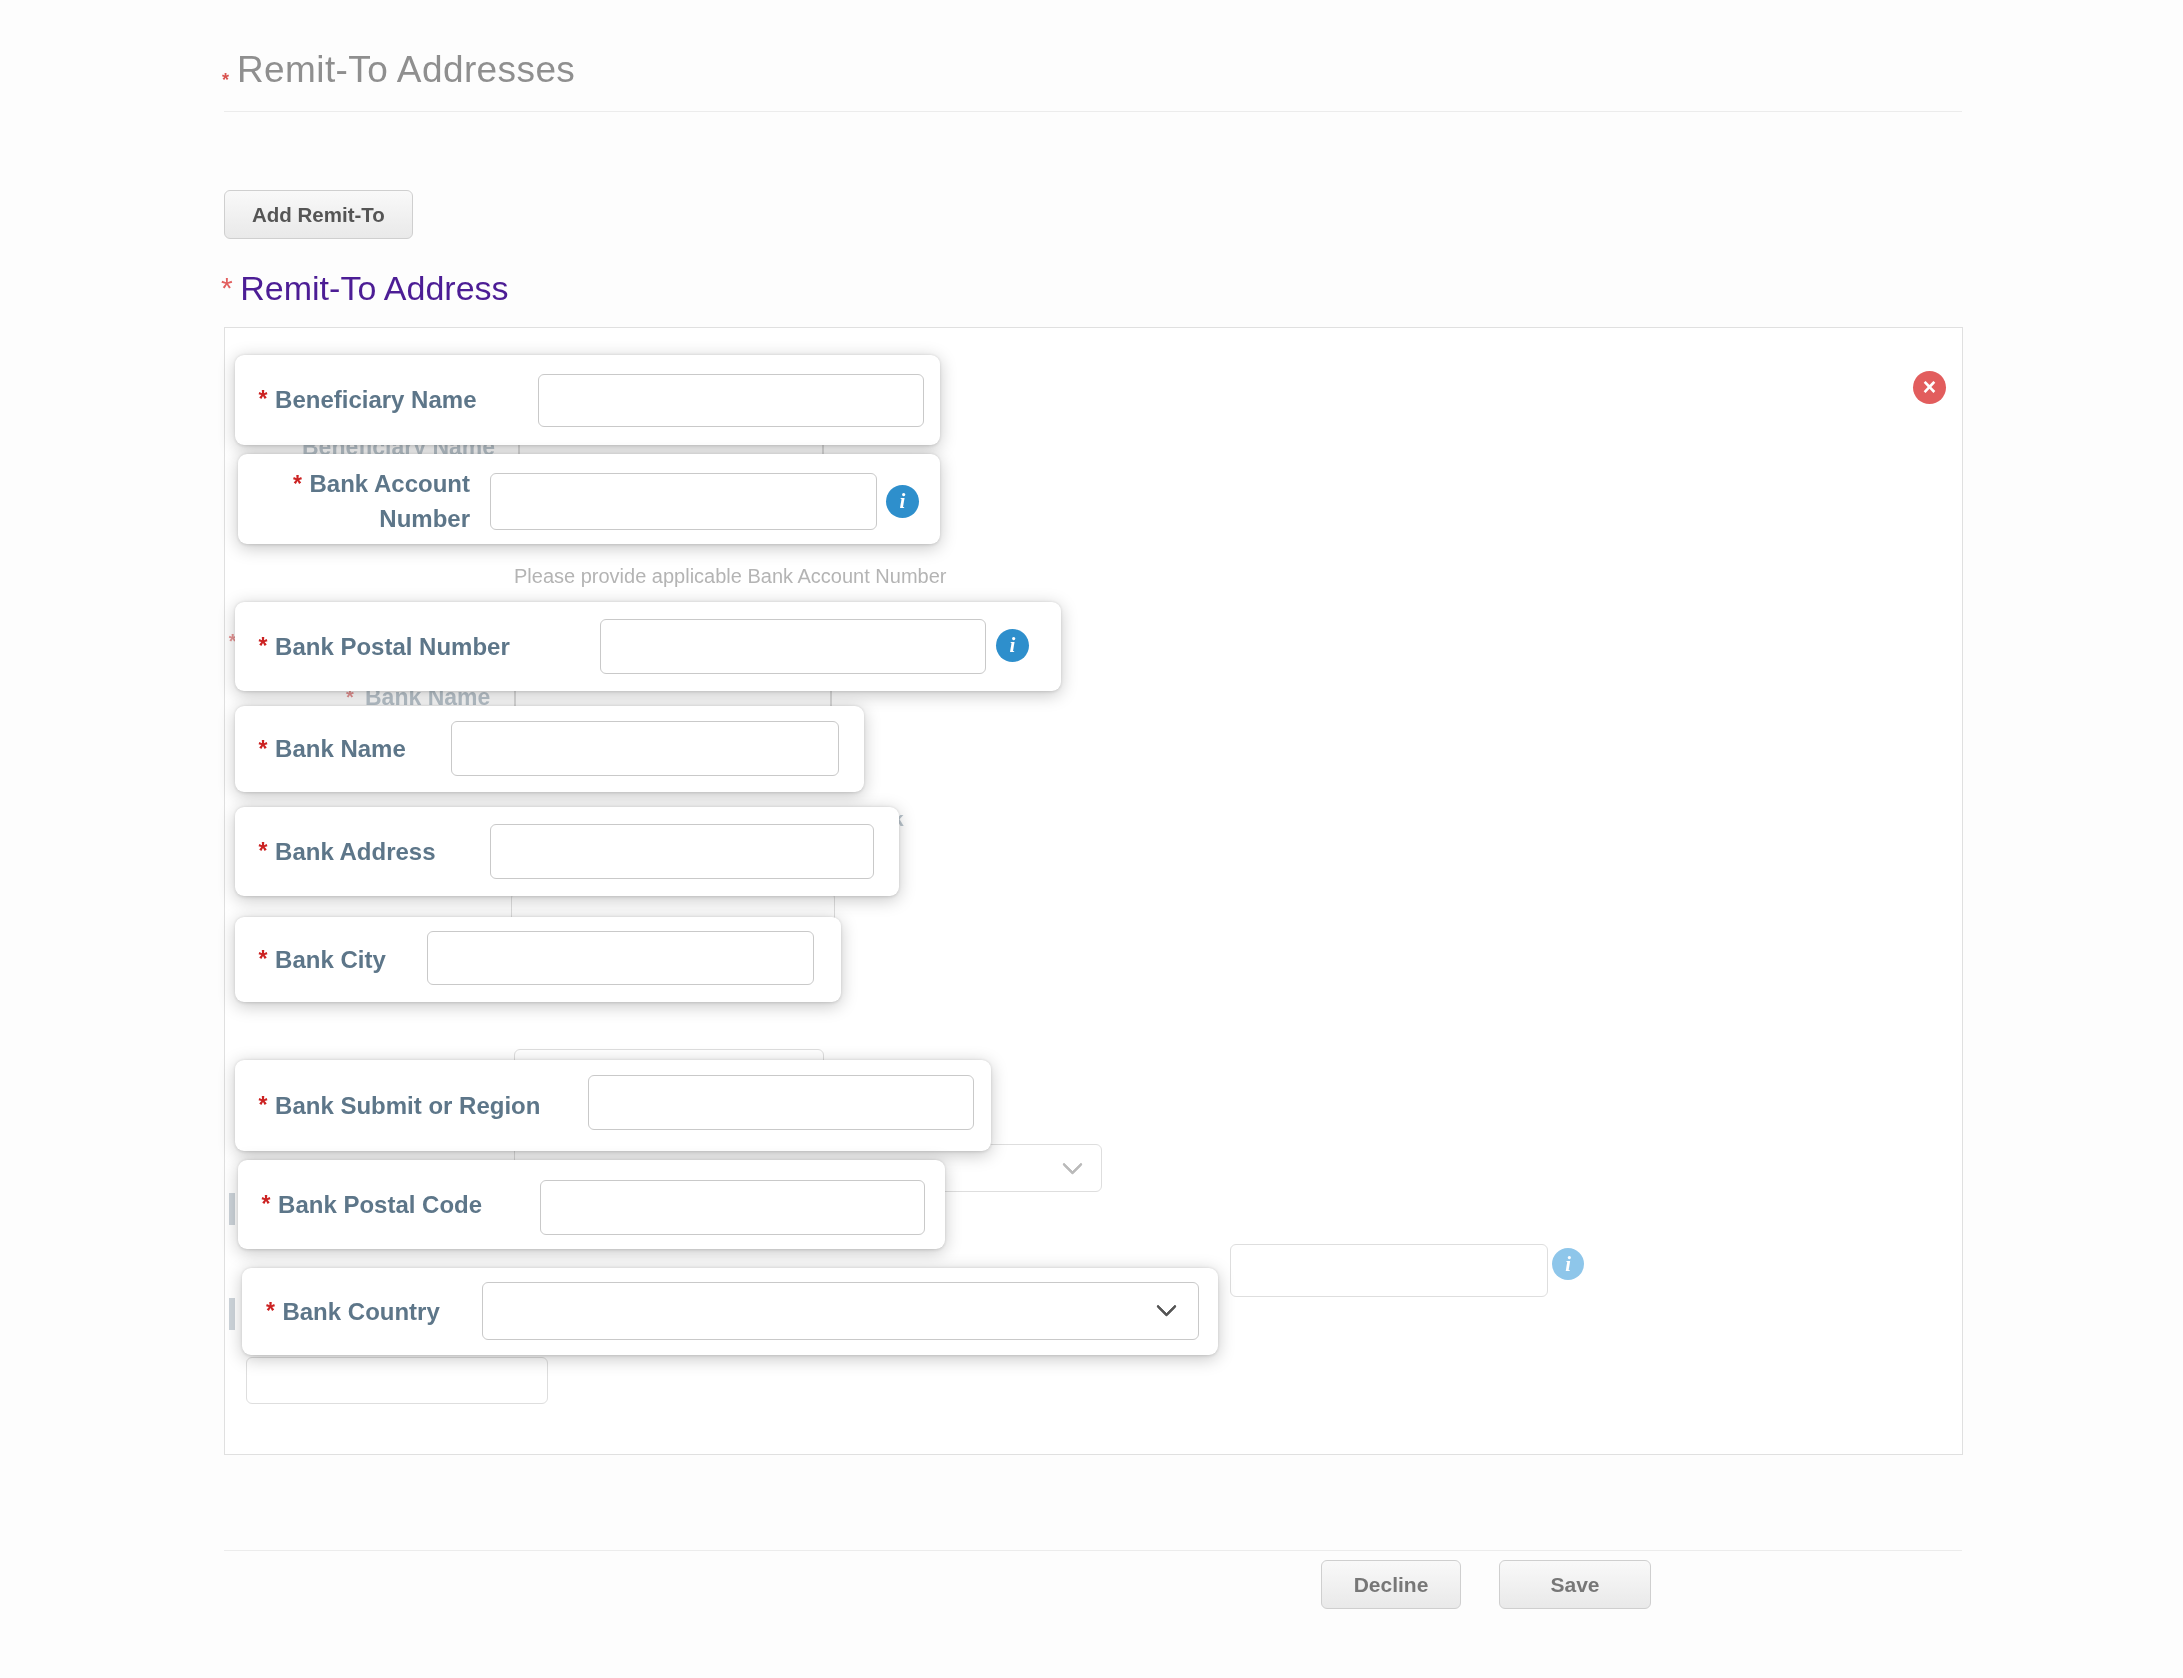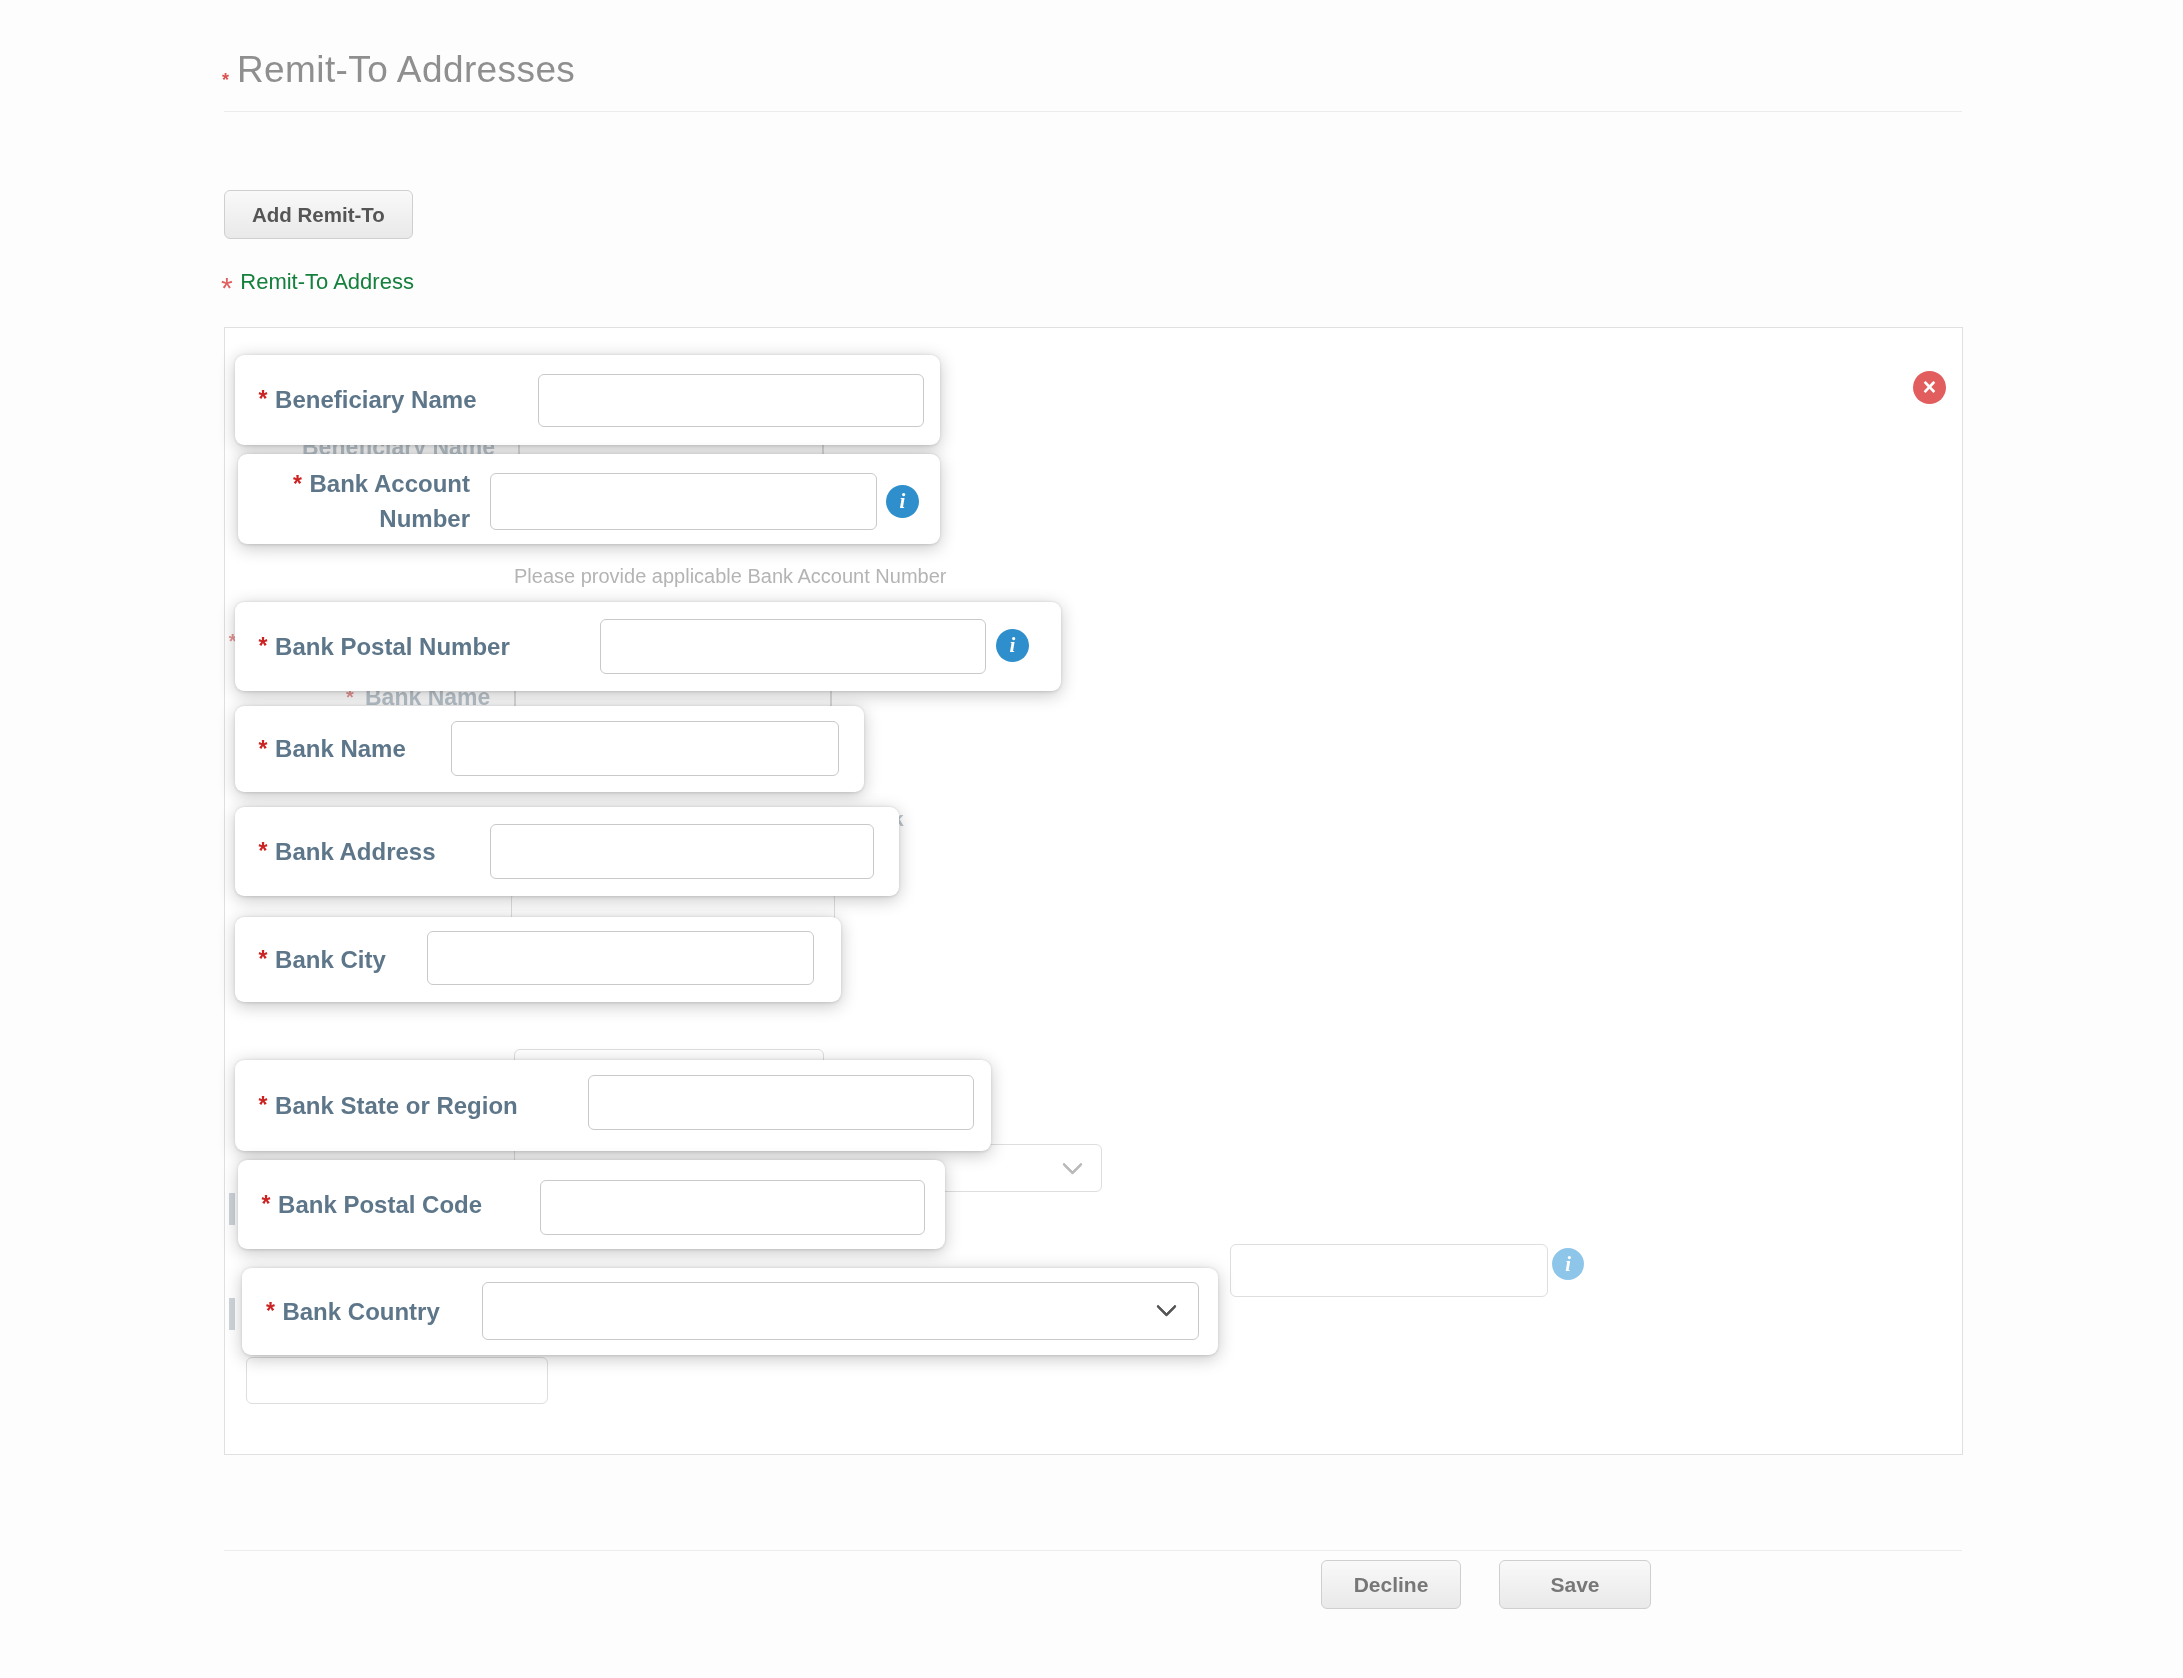--- a/index.html
+++ b/index.html
@@ -13,21 +13,21 @@
   .rule { position:absolute; left:224px; width:1738px; height:0; border-top:1.5px solid #ececec; }
   .rule-top { top:111px; }
   .rule-bottom { top:1550px; }
   .page-desc { position:absolute; left:224px; top:135px; width:1706px; font-size:20.5px; color:#7d7d7d; }
   .btn { display:flex; align-items:center; justify-content:center; border:0.8px solid #cfcfcf; border-radius:6px;
          background:linear-gradient(#f9f9f9,#e9e9e9); color:#666; font-weight:bold; cursor:pointer; }
   .add-btn { position:absolute; left:224px; top:190px; height:49px; padding:0 27px; font-size:20.5px; color:#555; }
 
   .section-head { position:absolute; left:221px; top:269px; display:flex; align-items:flex-start; }
   .section-star { font-size:30px; color:#e25f5f; margin-right:7.6px; margin-top:1.5px; }
-  .section-title { font-size:22px; font-weight:300; color:#15803d;text-align:center; }
+  .section-title { font-size:34px; font-weight:300; color:#4c1d95;text-align:center; }
 
   
   .panel { position:absolute; left:224px; top:327px; width:1739px; height:1128px; background:#fff; border:0.8px solid #e0e0e0; }
 
   .close-btn { position:absolute; left:1688px; top:43px; width:33px; height:33px; border-radius:50%;
                background:#e25d5d; color:#fff; display:flex; align-items:center; justify-content:center;
                font-size:23px; font-weight:bold; cursor:pointer; z-index:30; line-height:1; }
 
   
   .ghost-text { position:absolute; font-weight:bold; color:#5d7689; opacity:0.42; white-space:nowrap; z-index:1; }
@@ -202,21 +202,21 @@
       <div class="lbl">
           <span class="star">*</span>
           <span>Bank City</span>
         </div>
       <input type="text" value="" style="">
     </div>
 
     <div class="card card-7">
       <div class="lbl">
           <span class="star">*</span>
-          <span>Bank State or Region</span>
+          <span>Bank Submit or Region</span>
         </div>
       <input type="text" value="" style="">
     </div>
 
     <div class="card card-8">
       <div class="lbl">
           <span class="star">*</span>
           <span>Bank Postal Code</span>
         </div>
       <input type="text" value="" style="">

